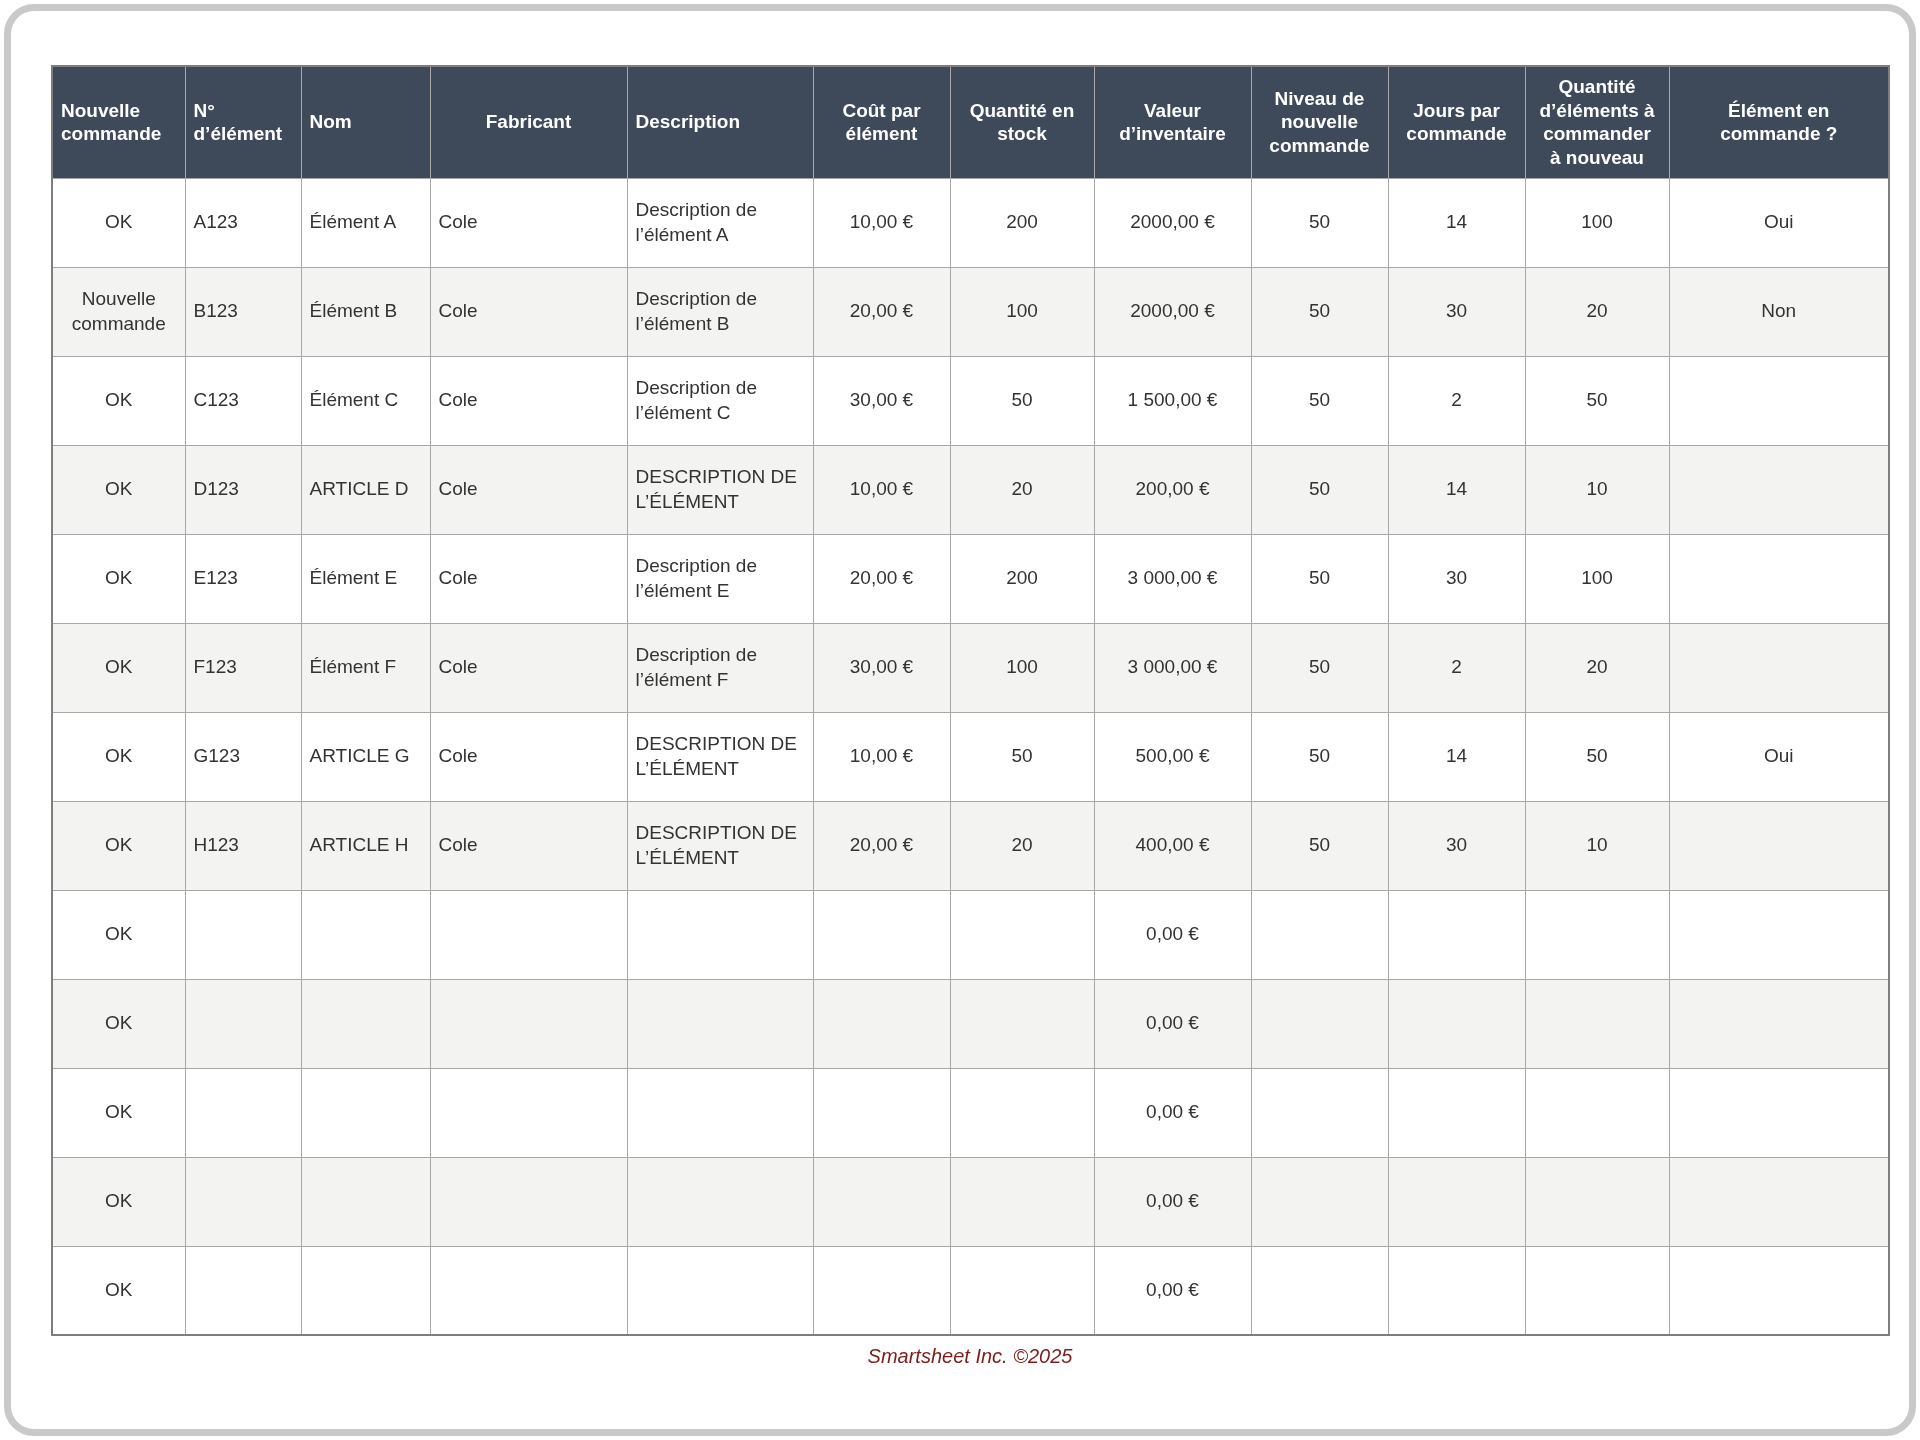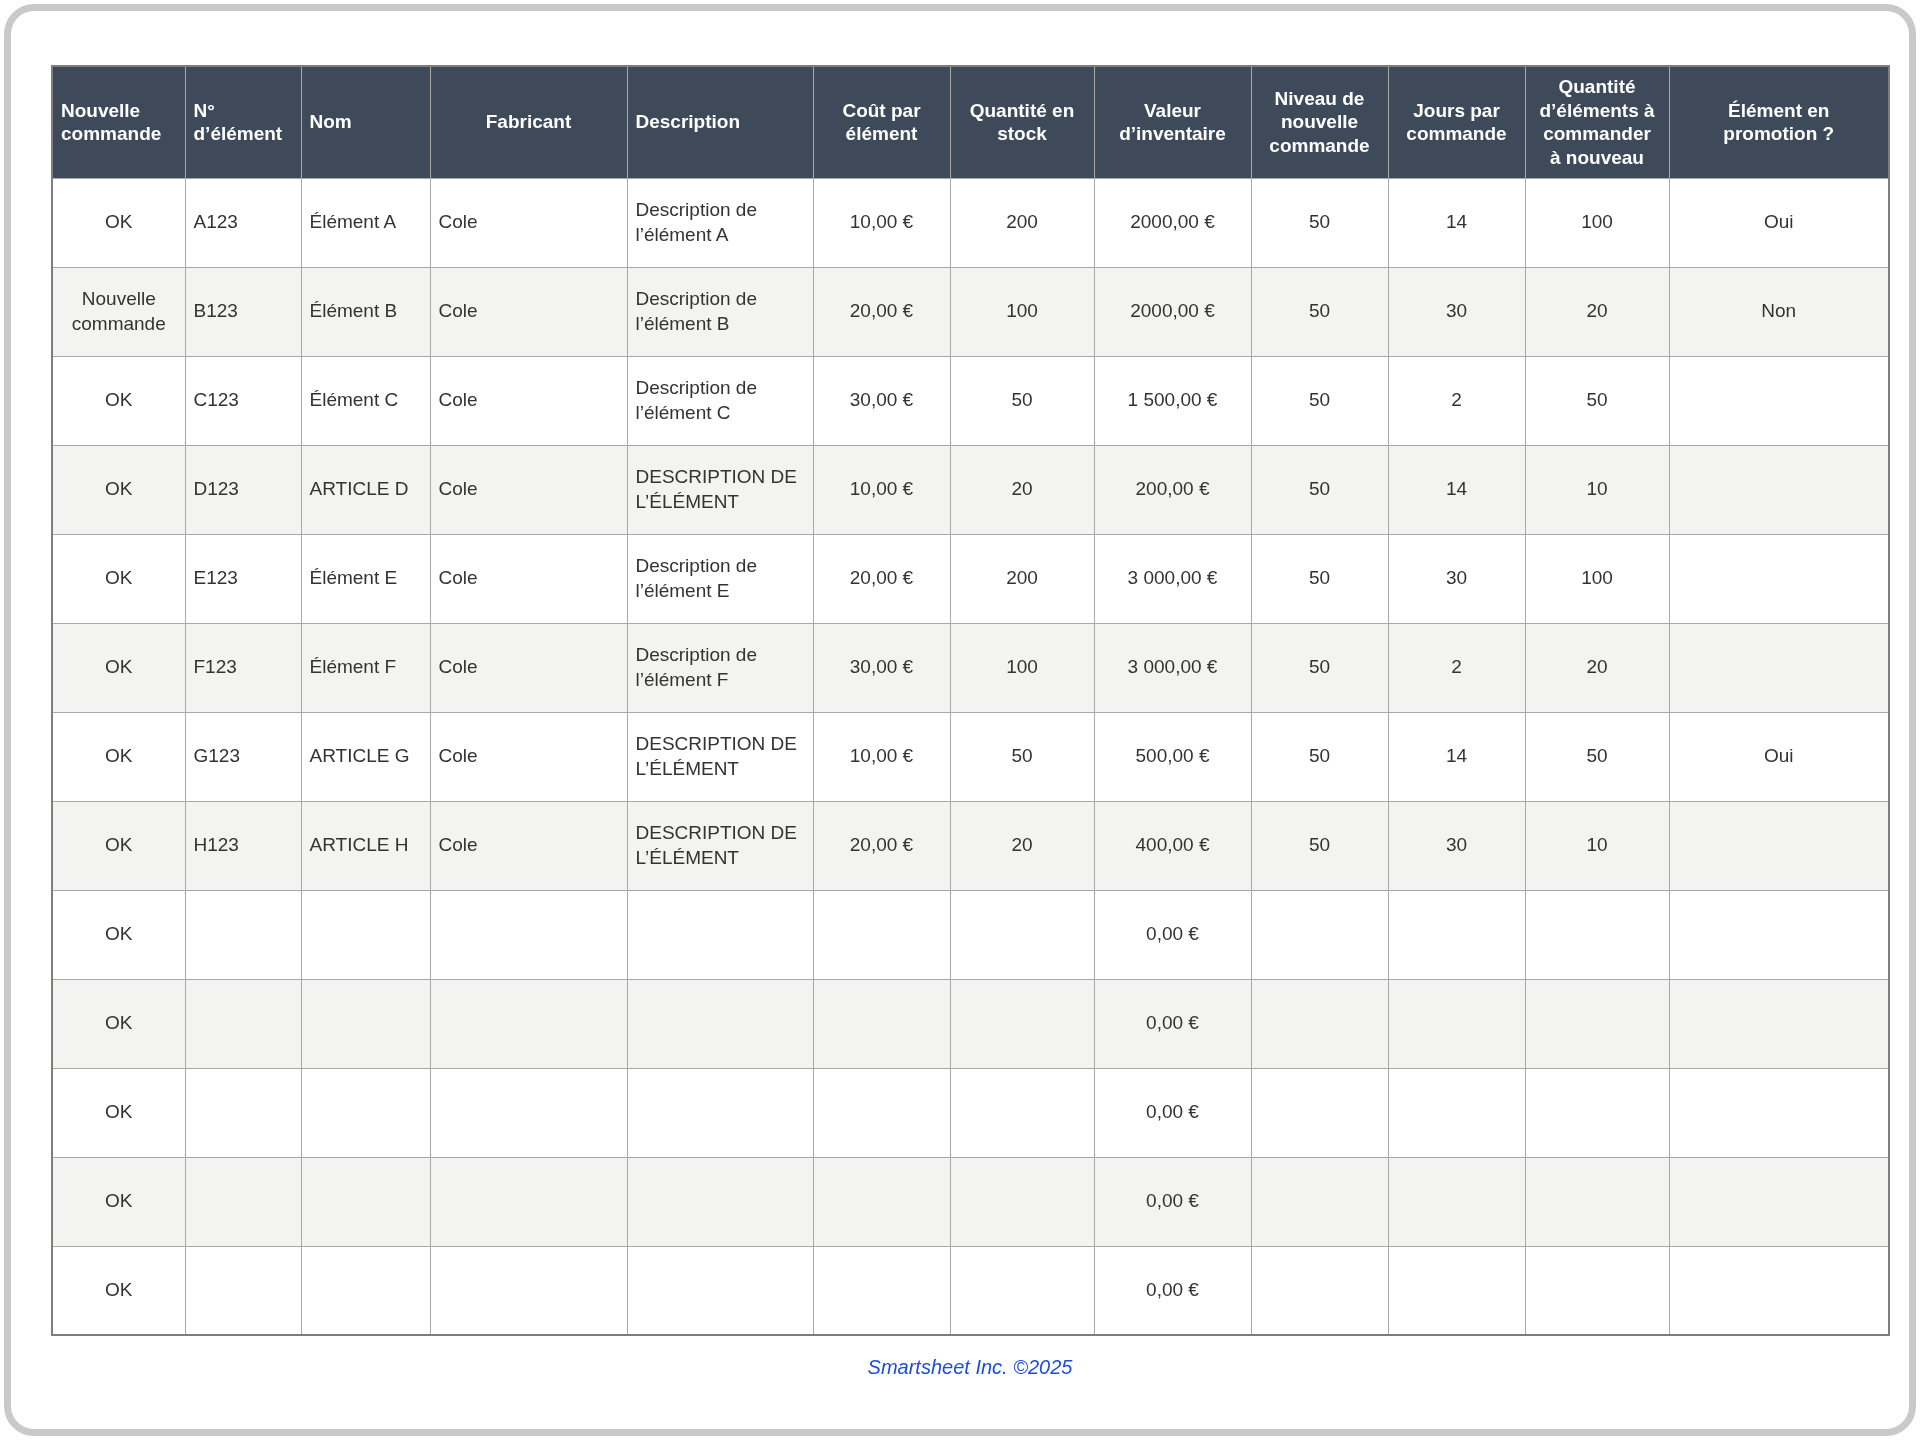--- a/index.html
+++ b/index.html
@@ -52,25 +52,25 @@
     font-weight: bold;
     font-size: 19px;
     height: 112px;
     white-space: pre-line;
     line-height: 1.25;
   }
   .grid tbody tr { height: 89px; background: #ffffff; }
   .grid tbody tr:nth-child(even) { background: var(--row-alt-bg, #f3f3f1); }
   .footer-credit {
     width: 1838px;
-    margin-top: 20px;
+    margin-top: 9px;
     text-align: center;
     font-size: 20px;
     font-style: italic;
-    color: #1d4ed8;
+    color: #7f1d1d;
   }
 </style>
 </head>
 <body>
 
 <div class="card">
   <div class="inner">
 
     <table class="grid">
       <colgroup>
@@ -105,21 +105,21 @@
             <th style="text-align: center;">Niveau de
 nouvelle
 commande</th>
             <th style="text-align: center;">Jours par
 commande</th>
             <th style="text-align: center;">Quantité
 d’éléments à
 commander
 à nouveau</th>
             <th style="text-align: center;">Élément en
-promotion ?</th>
+commande ?</th>
           </tr>
       </thead>
       <tbody>
           <tr>
             <td style="text-align: center;">OK</td>
             <td style="text-align: left;">A123</td>
             <td style="text-align: left;">Élément A</td>
             <td style="text-align: left;">Cole</td>
             <td style="text-align: left;">Description de l’élément A</td>
             <td style="text-align: center;">10,00 €</td>

